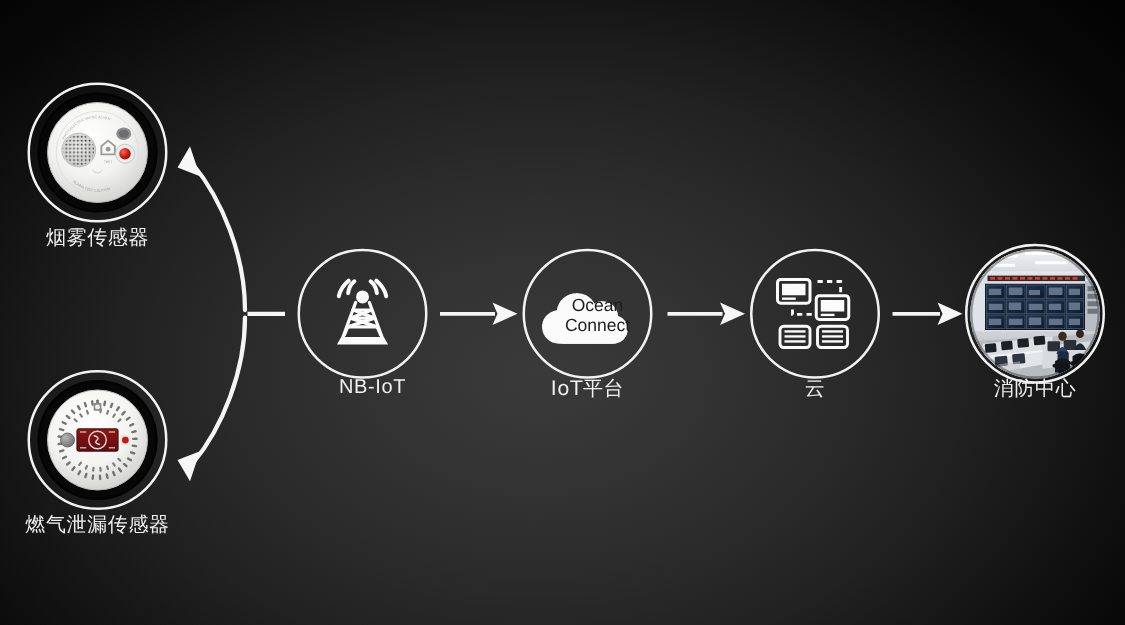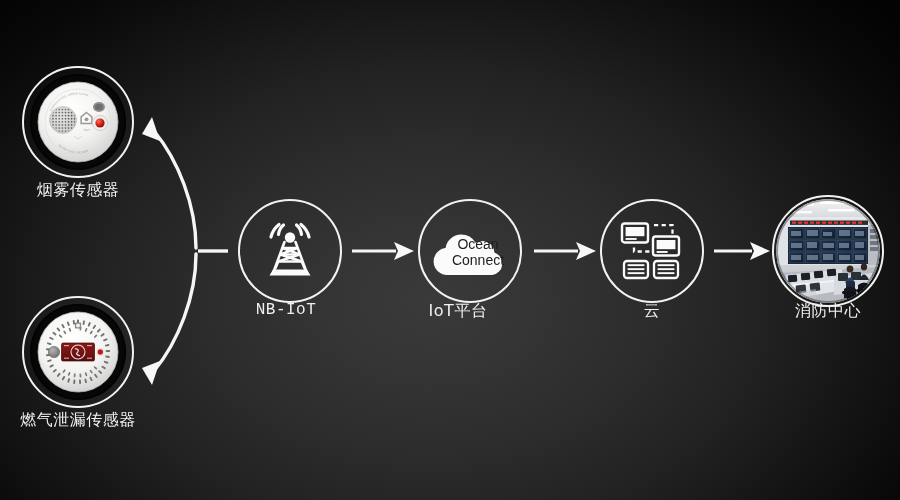--- a/index.html
+++ b/index.html
@@ -251,40 +251,40 @@
           <path d="M37.4 29 L20.4 35.5"></path>
           <path d="M20.4 35.5 L41.8 42.5"></path>
           <path d="M39.6 35.5 L18.2 42.5"></path>
           <path d="M18.2 42.5 L15.5 49"></path>
           <path d="M41.8 42.5 L44.5 49"></path>
         </g>
         <path d="M9.5 56.5 L50.5 56.5 L47 50.5 L13 50.5 Z" fill="#fbfbfb"></path>
       </svg>
     </div>
   </div>
-  <div class="label" style="left:206px;top:301px;width:160px;font-family:Liberation Mono, monospace;">NB-IoT</div>
+  <div class="label" style="left:218px;top:301px;width:160px;">NB-IoT</div>
 
   <div class="node" style="left:418px;top:199px;width:104px;height:104px;">
     <div class="ring" style="left:0;top:0;width:104px;height:104px;"></div>
     <div style="position:absolute;left:9px;top:22px;width:86px;height:60px;">
       <svg width="86" height="60" viewBox="0 0 86 60">
         <path d="M20 54 a13.5 13.5 0 0 1 -1.5 -26.9 a16 16 0 0 1 15.5 -13.6
                  a17 17 0 0 1 14.6 8.2 a12 12 0 0 1 6.4 -1.8
                  a12.5 12.5 0 0 1 12.4 11.6 a11.6 11.6 0 0 1 -2.2 22.5 Z" fill="#fbfbfb"></path>
         <rect x="17" y="40" width="52" height="14" rx="7" fill="#fbfbfb"></rect>
       </svg>
     </div>
     <div style="position:absolute;left:0;top:37px;width:120px;text-align:center;
                 color:#1e1e1e;font-size:14px;line-height:16px;
                 font-family:'Liberation Sans','DejaVu Sans',sans-serif;">
       <div>Ocean</div>
       <div>Connect</div>
     </div>
   </div>
-  <div class="label cjk" style="left:378px;top:301px;width:160px;">IoT平台</div>
+  <div class="label cjk" style="left:390px;top:301px;width:160px;">IoT平台</div>
 
   <div class="node" style="left:600px;top:199px;width:104px;height:104px;">
     <div class="ring" style="left:0;top:0;width:104px;height:104px;"></div>
     <div style="position:absolute;left:20px;top:22px;width:64px;height:60px;">
       <svg width="64" height="60" viewBox="0 0 64 60">
 
         <g>
           <rect x="2" y="2.5" width="26" height="19" rx="2.6" fill="none" stroke="#fbfbfb" stroke-width="2.4"></rect>
           <rect x="5.6" y="6" width="18.8" height="9.2" fill="#fbfbfb"></rect>
           <rect x="5.6" y="17" width="11" height="1.9" fill="#fbfbfb"></rect>

